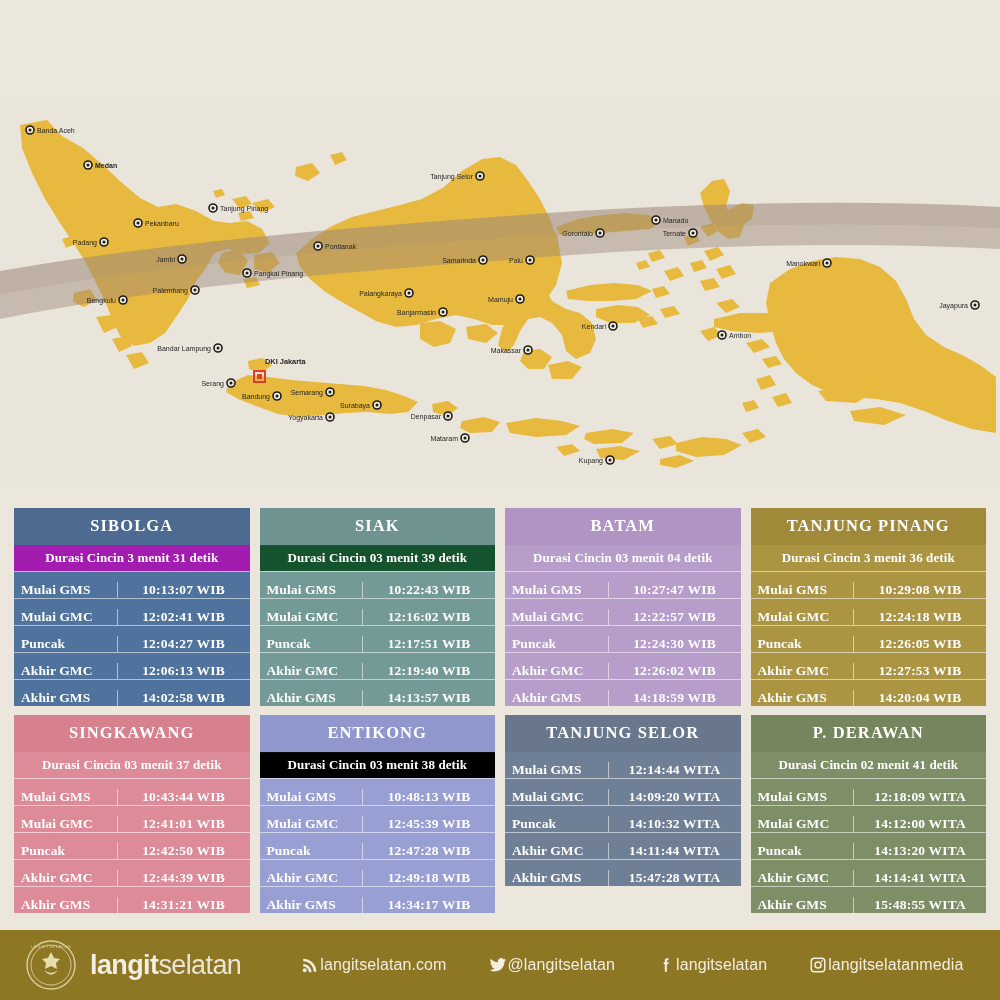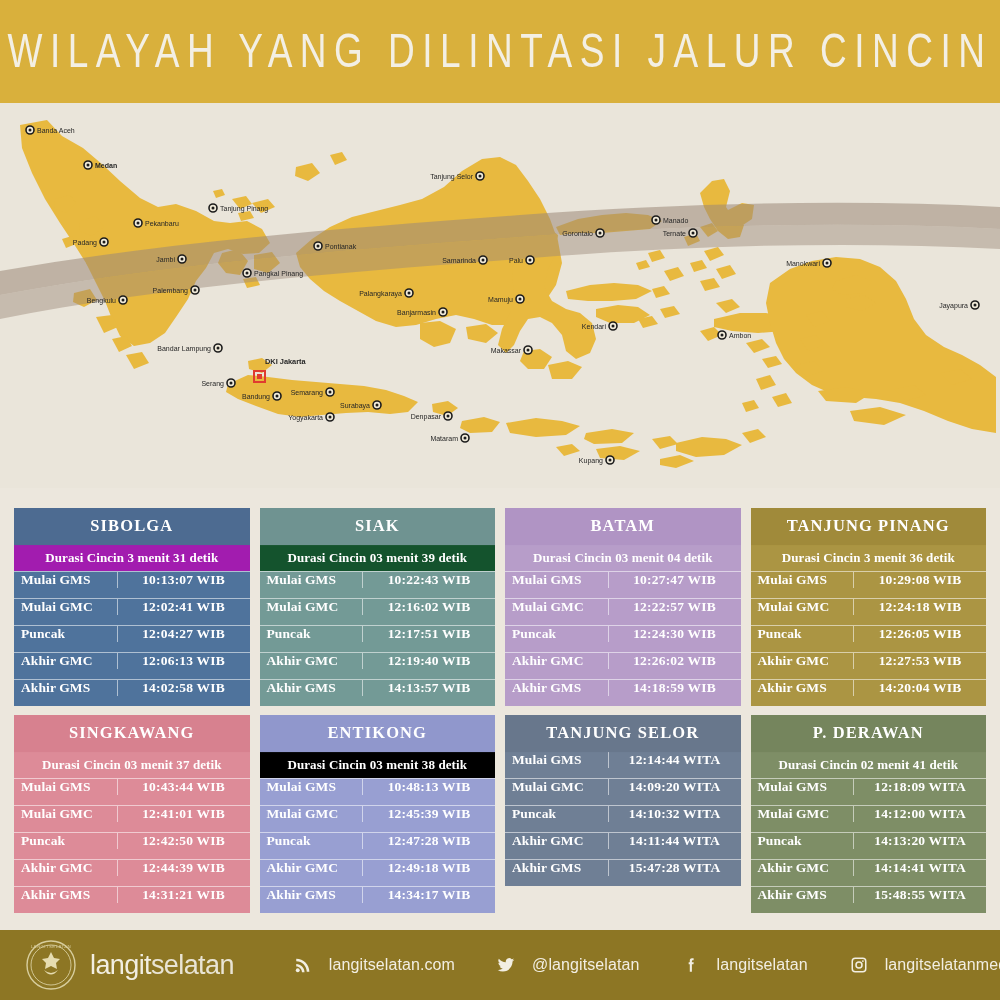--- a/index.html
+++ b/index.html
@@ -64,21 +64,21 @@
     font-weight:bold;
     padding:5px 4px 5px 4px;
     letter-spacing:0.1px;
   }
   .card-row{
     display:flex;
     color:#ffffff;
     font-size:13.5px;
     font-weight:bold;
     height:26px;
-    align-items:flex-start;
+    align-items:flex-end;
   }
   .card-row .lbl{
     flex:0 0 44%;
     padding-left:7px;
     box-sizing:border-box;
     letter-spacing:0.1px;
   }
   .card-row .val{
     flex:1 1 auto;
     text-align:center;
@@ -96,42 +96,39 @@
     width:52px;height:52px;flex:0 0 52px;
     position:relative;
   }
   .brand{
     margin-left:13px;
     font-size:27px;
     color:#f2eee2;
     letter-spacing:-0.6px;
     white-space:nowrap;
   }
-  .brand b{font-weight:normal;}
+  .brand b{font-weight:bold;}
   .brand span{font-weight:300;color:#e9e4d4;}
   .social-group{
     display:flex;align-items:center;
     margin-left:60px;
     gap:42px;
   }
   .social{
-    display:flex;align-items:center;gap:17px;
+    display:flex;align-items:center;gap:1px;
     color:#f2eee2;font-size:16px;white-space:nowrap;
   }
   .social .txt{letter-spacing:0.1px;transform:scaleY(1.08);}
   .sicon{width:18px;height:18px;flex:0 0 18px;display:block;}
 </style>
 </head>
 <body>
 
 <div class="page">
 
-  <div class="header">
-    <div class="header-title">WILAYAH YANG DILINTASI JALUR CINCIN</div>
-  </div>
 
   <div class="map-area">
     <svg class="map-svg" viewBox="0 0 1000 385">
       <defs>
         <clipPath id="mapclip">
             <rect x="0" y="0" width="1000" height="385"></rect>
           </clipPath>
       </defs>
       <g clip-path="url(#mapclip)">
         <rect x="0" y="0" width="1000" height="385" fill="#eae5da"></rect>

